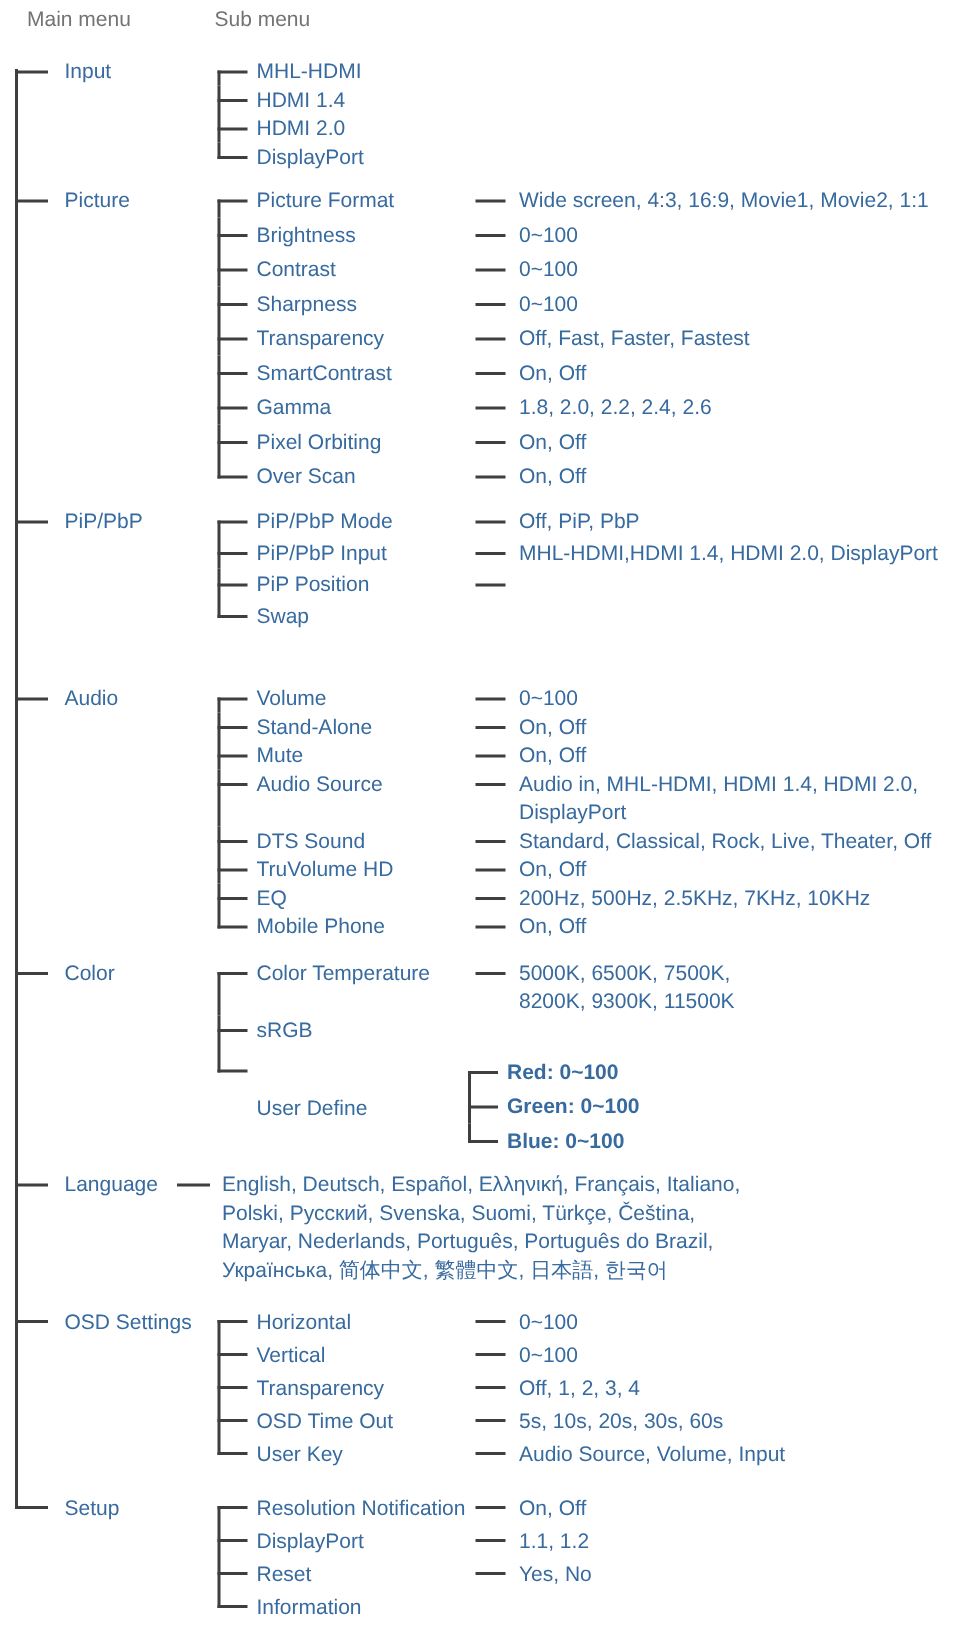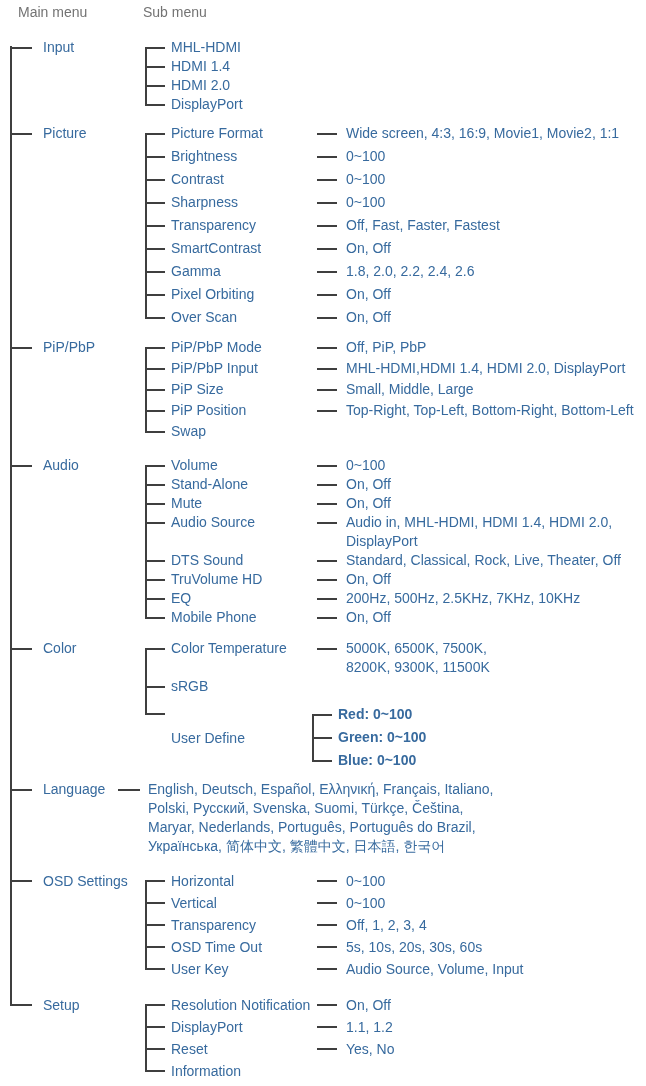--- a/index.html
+++ b/index.html
@@ -149,32 +149,22 @@
           </div>
         </div>
         <div class="srow">
           <div class="slabel">PiP/PbP Input</div>
           <div class="odash"></div>
           <div class="otext">
             <div class="oline">MHL-HDMI,HDMI 1.4, HDMI 2.0, DisplayPort</div>
           </div>
         </div>
         <div class="srow">
-          <div class="slabel">PiP Size</div>
-          <div class="odash"></div>
-          <div class="otext">
-            <div class="oline">Small, Middle, Large</div>
-          </div>
-        </div>
-        <div class="srow">
           <div class="slabel">PiP Position</div>
           <div class="odash"></div>
-          <div class="otext">
-            <div class="oline">Top-Right, Top-Left, Bottom-Right, Bottom-Left</div>
-          </div>
         </div>
         <div class="srow last">
           <div class="slabel">Swap</div>
         </div>
       </div>
     </div>
     <div class="section" style="top: 456px; --rh: 19px; --c: 8.5px;">
       <div class="mstub"></div>
       <div class="mlabel">Audio</div>
       <div class="subtree">

